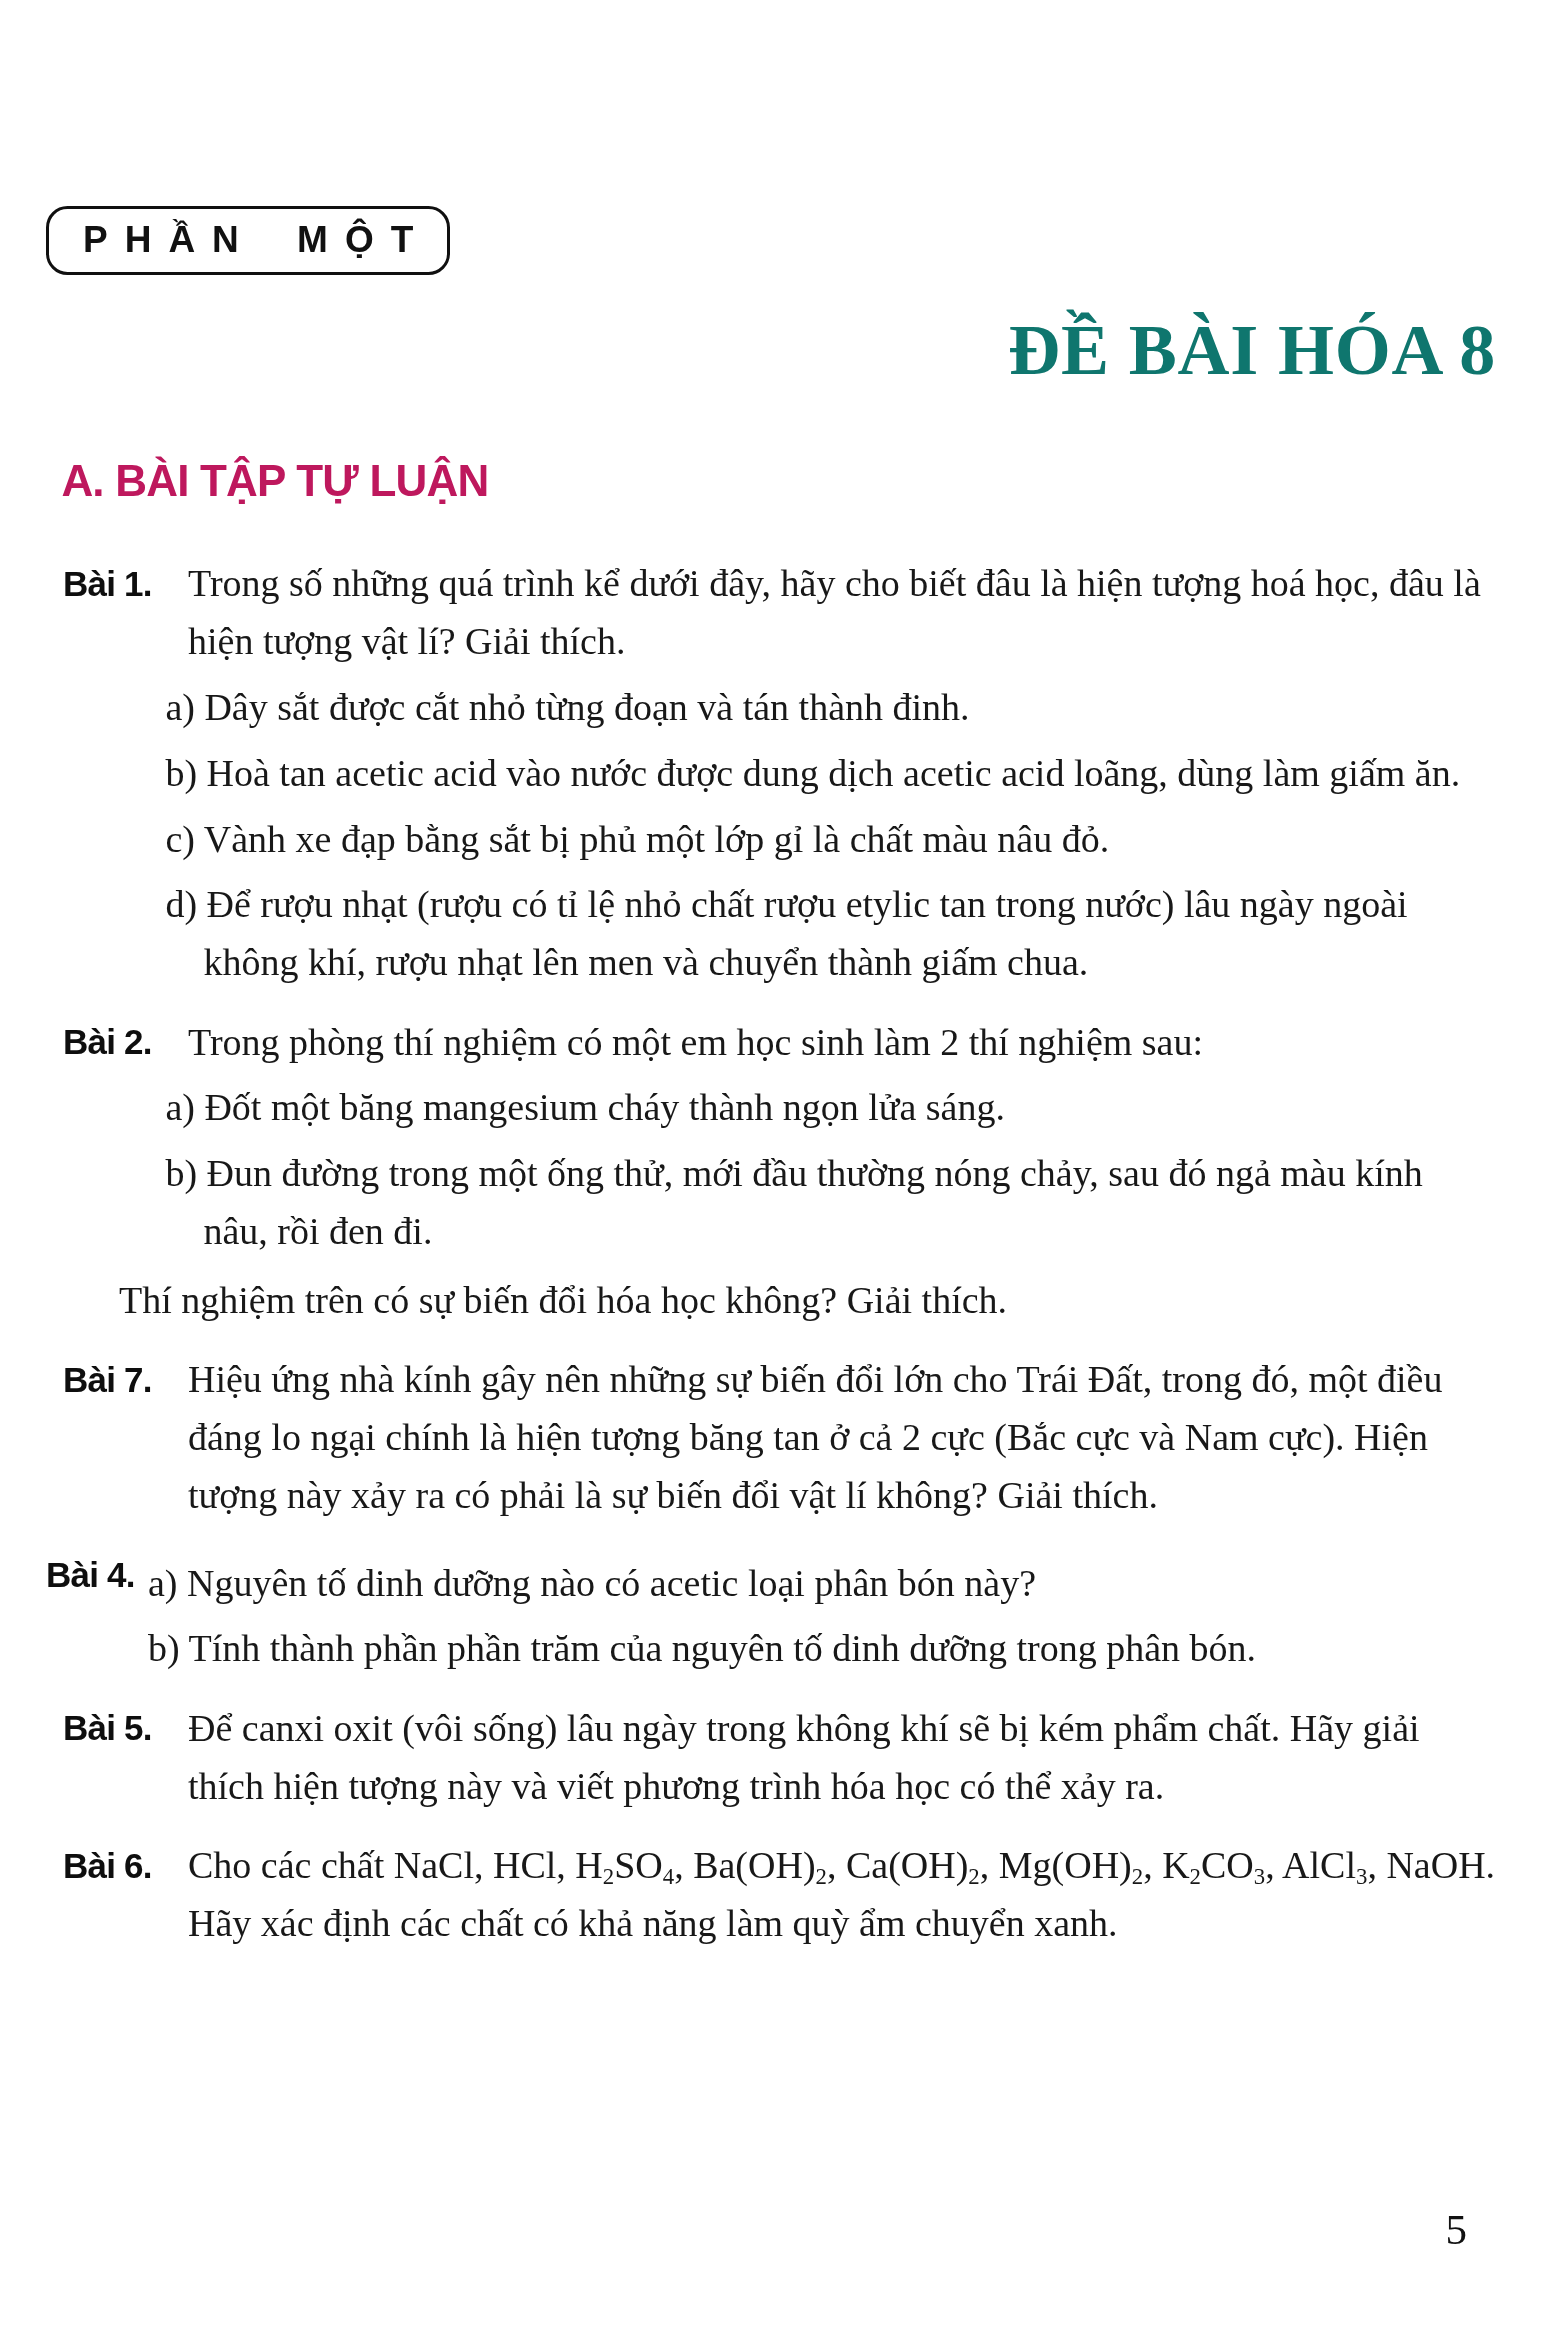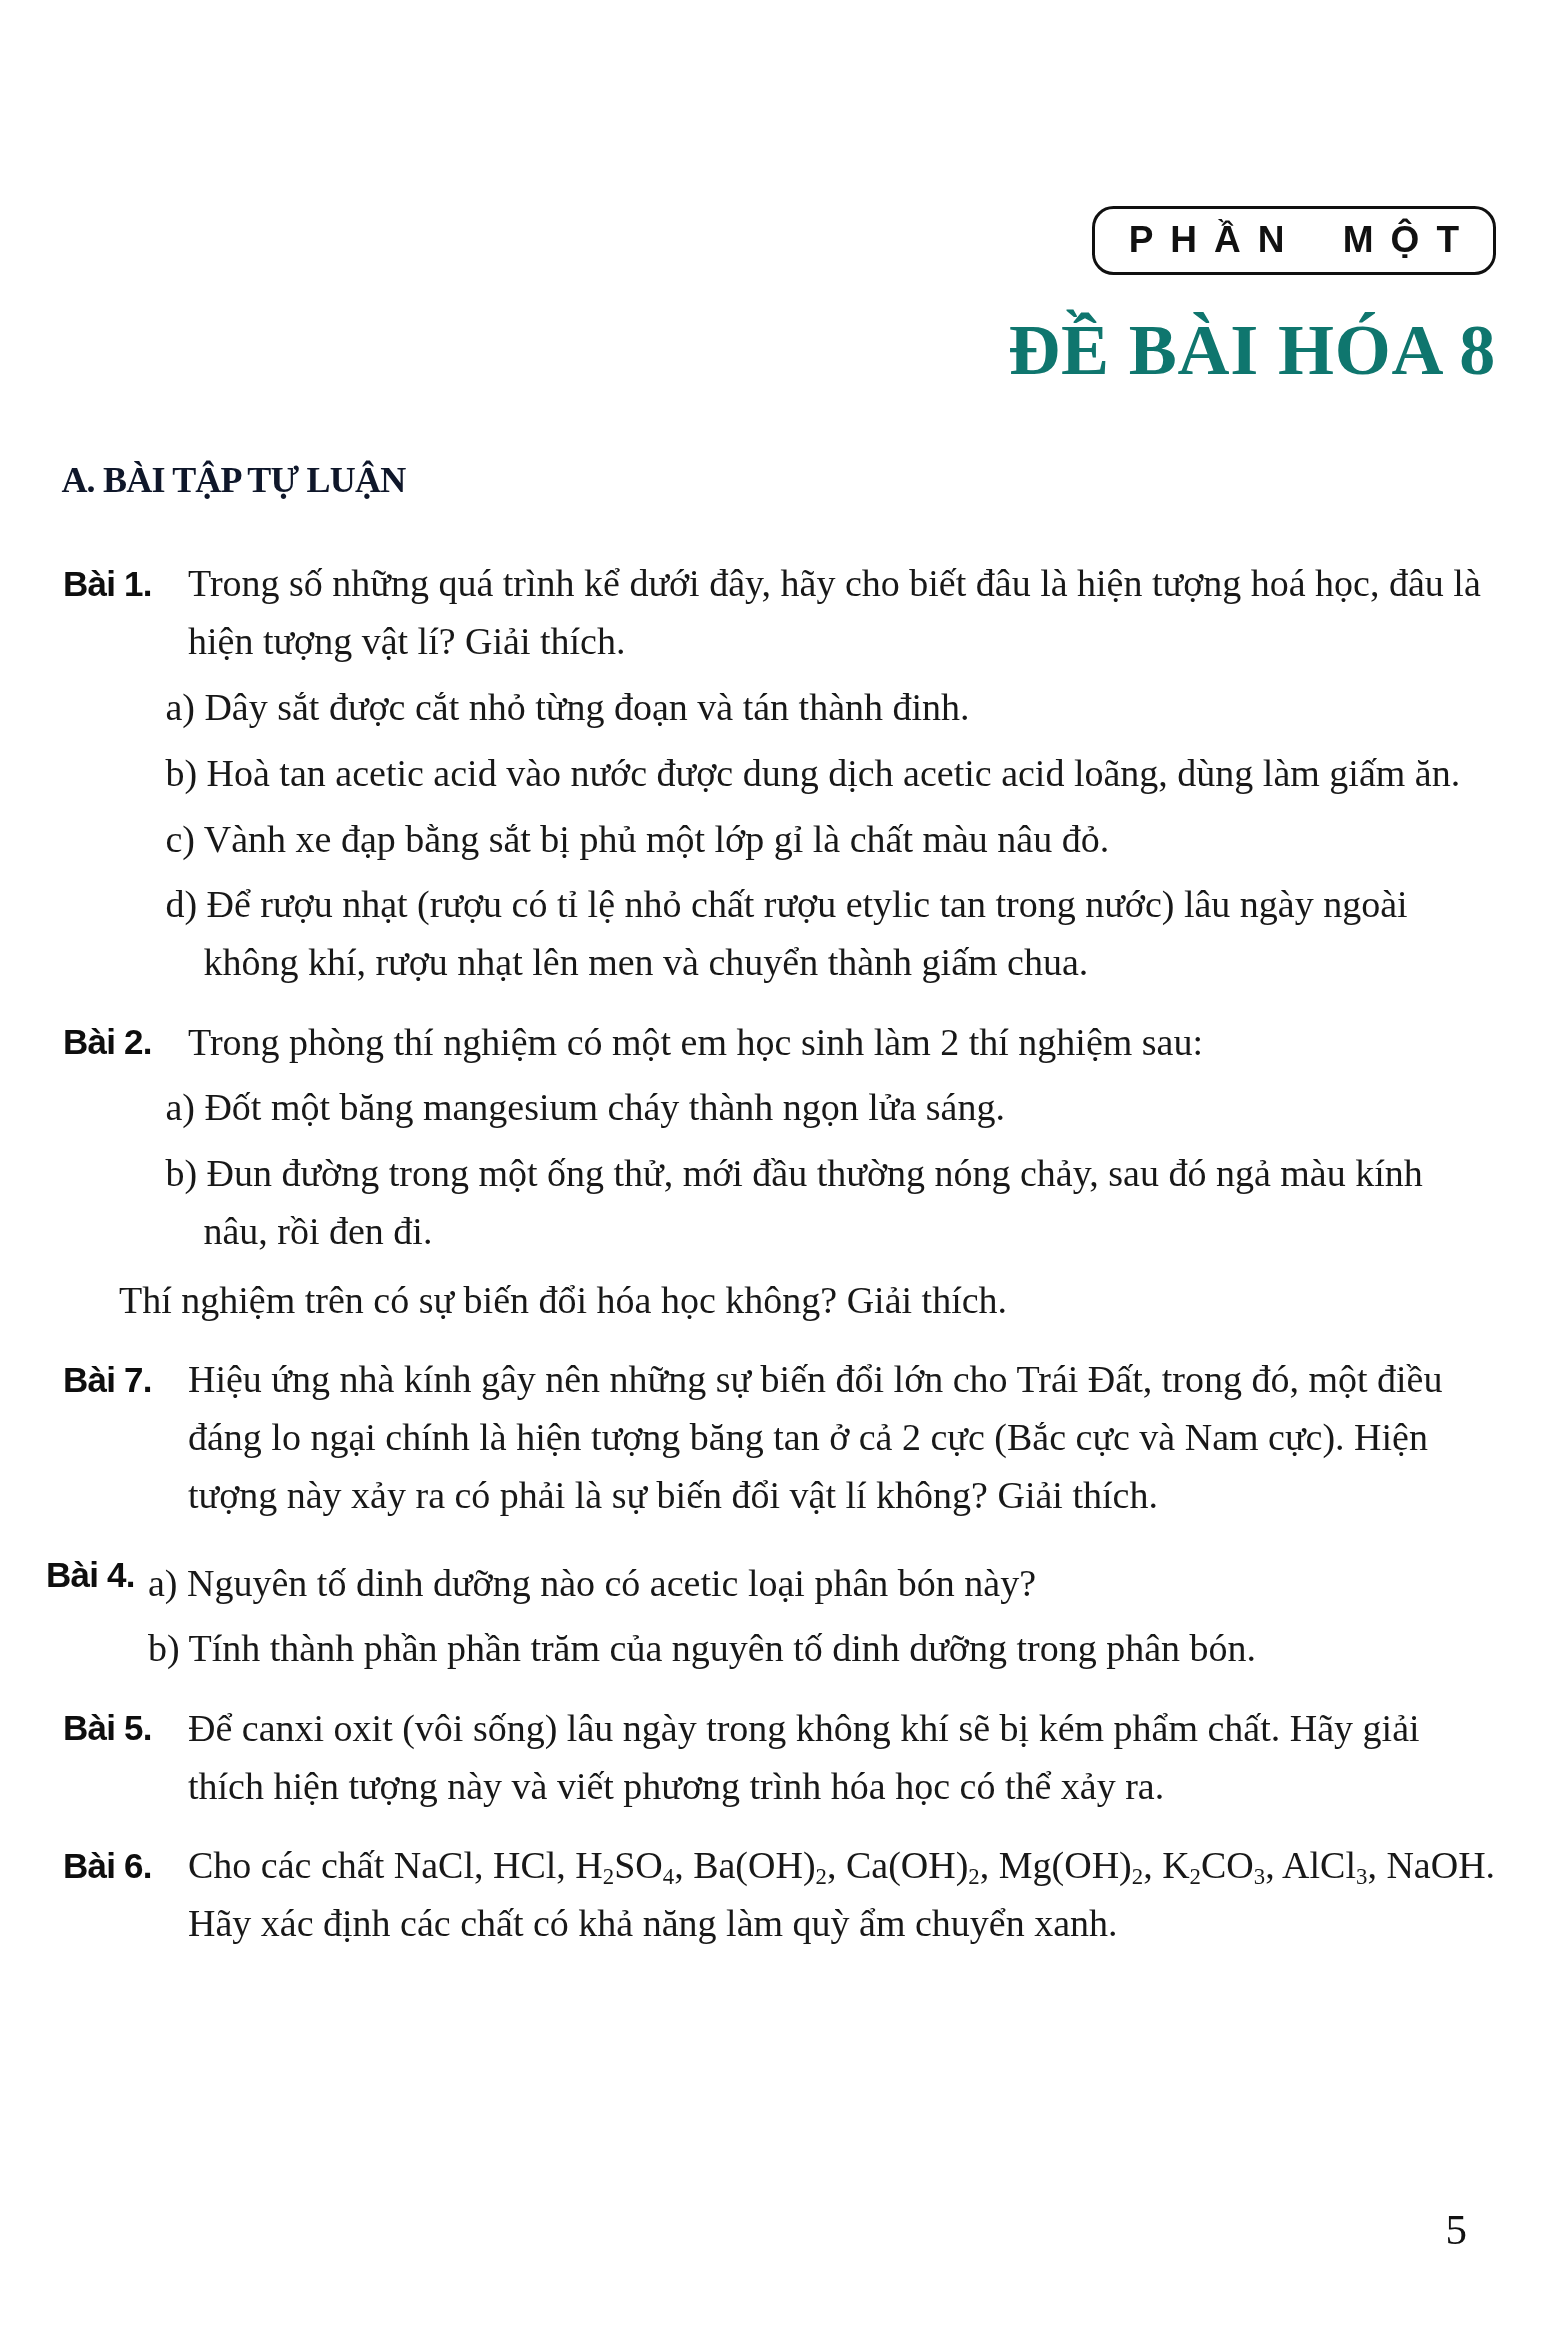--- a/index.html
+++ b/index.html
@@ -11,21 +11,21 @@
     background: #ffffff;
     color: #181818;
     font-family: "Liberation Serif", "DejaVu Serif", serif;
     font-size: 38px;
     line-height: 58px;
     box-sizing: border-box;
     padding: 206px 65px 0 46px;
     overflow: hidden;
   }
   
-  .badge-row { text-align: right; margin: 0 0 35px 0; }
+  .badge-row { text-align: left; margin: 0 0 35px 0; }
   .badge {
     display: inline-block;
     border: 3.8px solid #101010;
     border-radius: 21.5px;
     padding: 7.7px 17px 10.8px 34px;
     font-family: "Liberation Sans", "DejaVu Sans", sans-serif;
     font-weight: bold;
     font-size: 37px;
     line-height: 45px;
     letter-spacing: 17px;
@@ -37,26 +37,26 @@
     text-align: right;
     font-family: "Liberation Serif", "DejaVu Serif", serif;
     font-weight: bold;
     font-size: 72px;
     line-height: 80px;
     letter-spacing: 0.8px;
     color: #0f766e;
   }
   .section-heading {
     margin: 0 0 48px 15.4px;
-    font-family: Liberation Serif, serif;
+    font-family: Liberation Sans, sans-serif;
     font-weight: bold;
-    font-size: 36px;
+    font-size: 44px;
     line-height: 51px;
     letter-spacing: -0.8px;
-    color: #0f172a;
+    color: #be185d;
   }
   
   .problem { display: flex; align-items: flex-start; margin: 0 0 21.5px 0; }
   .plabel {
     box-sizing: border-box;
     flex: 0 0 142px;
     width: 142px;
     padding-left: 17px;
     padding-top: 2.3px;
     font-family: "Liberation Sans", "DejaVu Sans", sans-serif;

